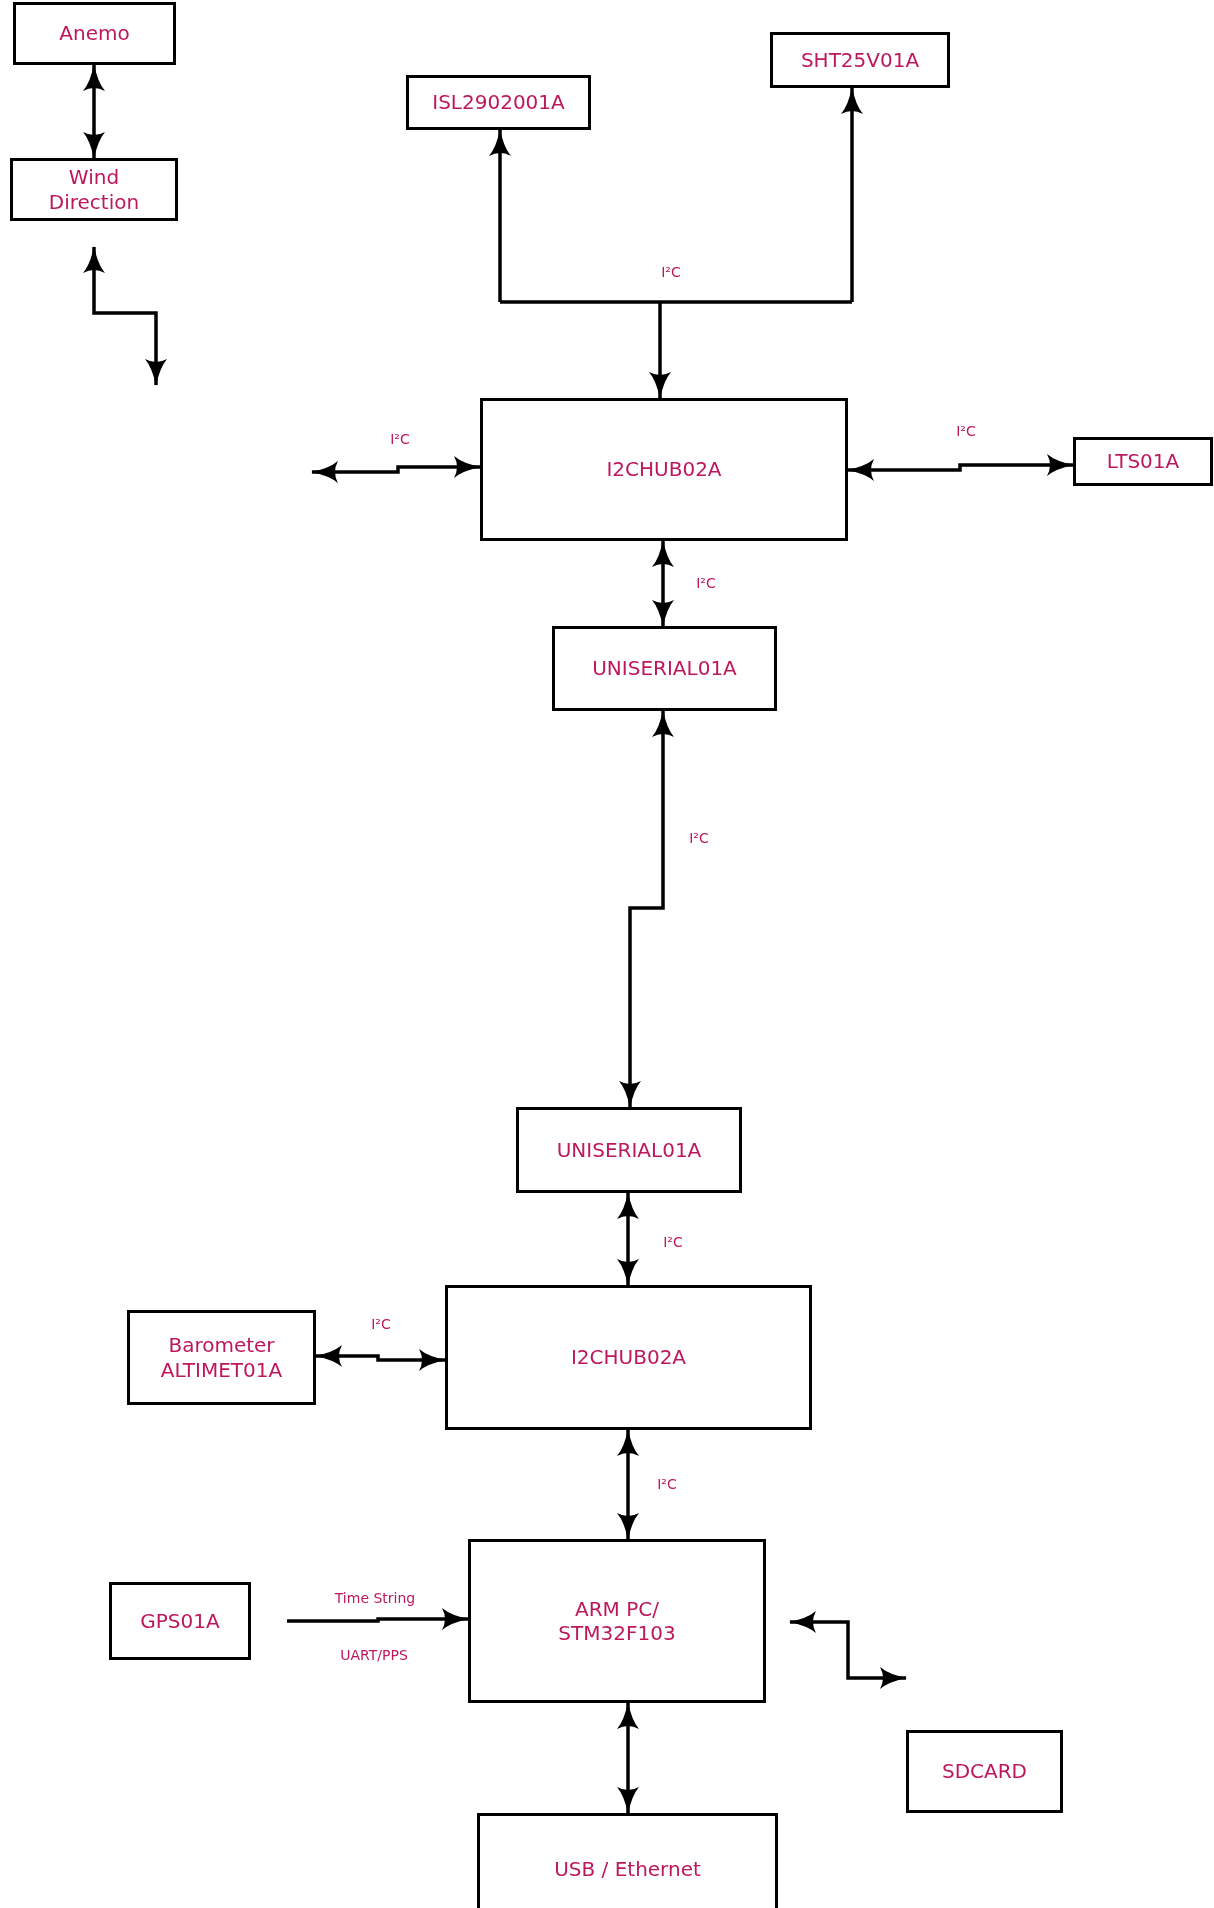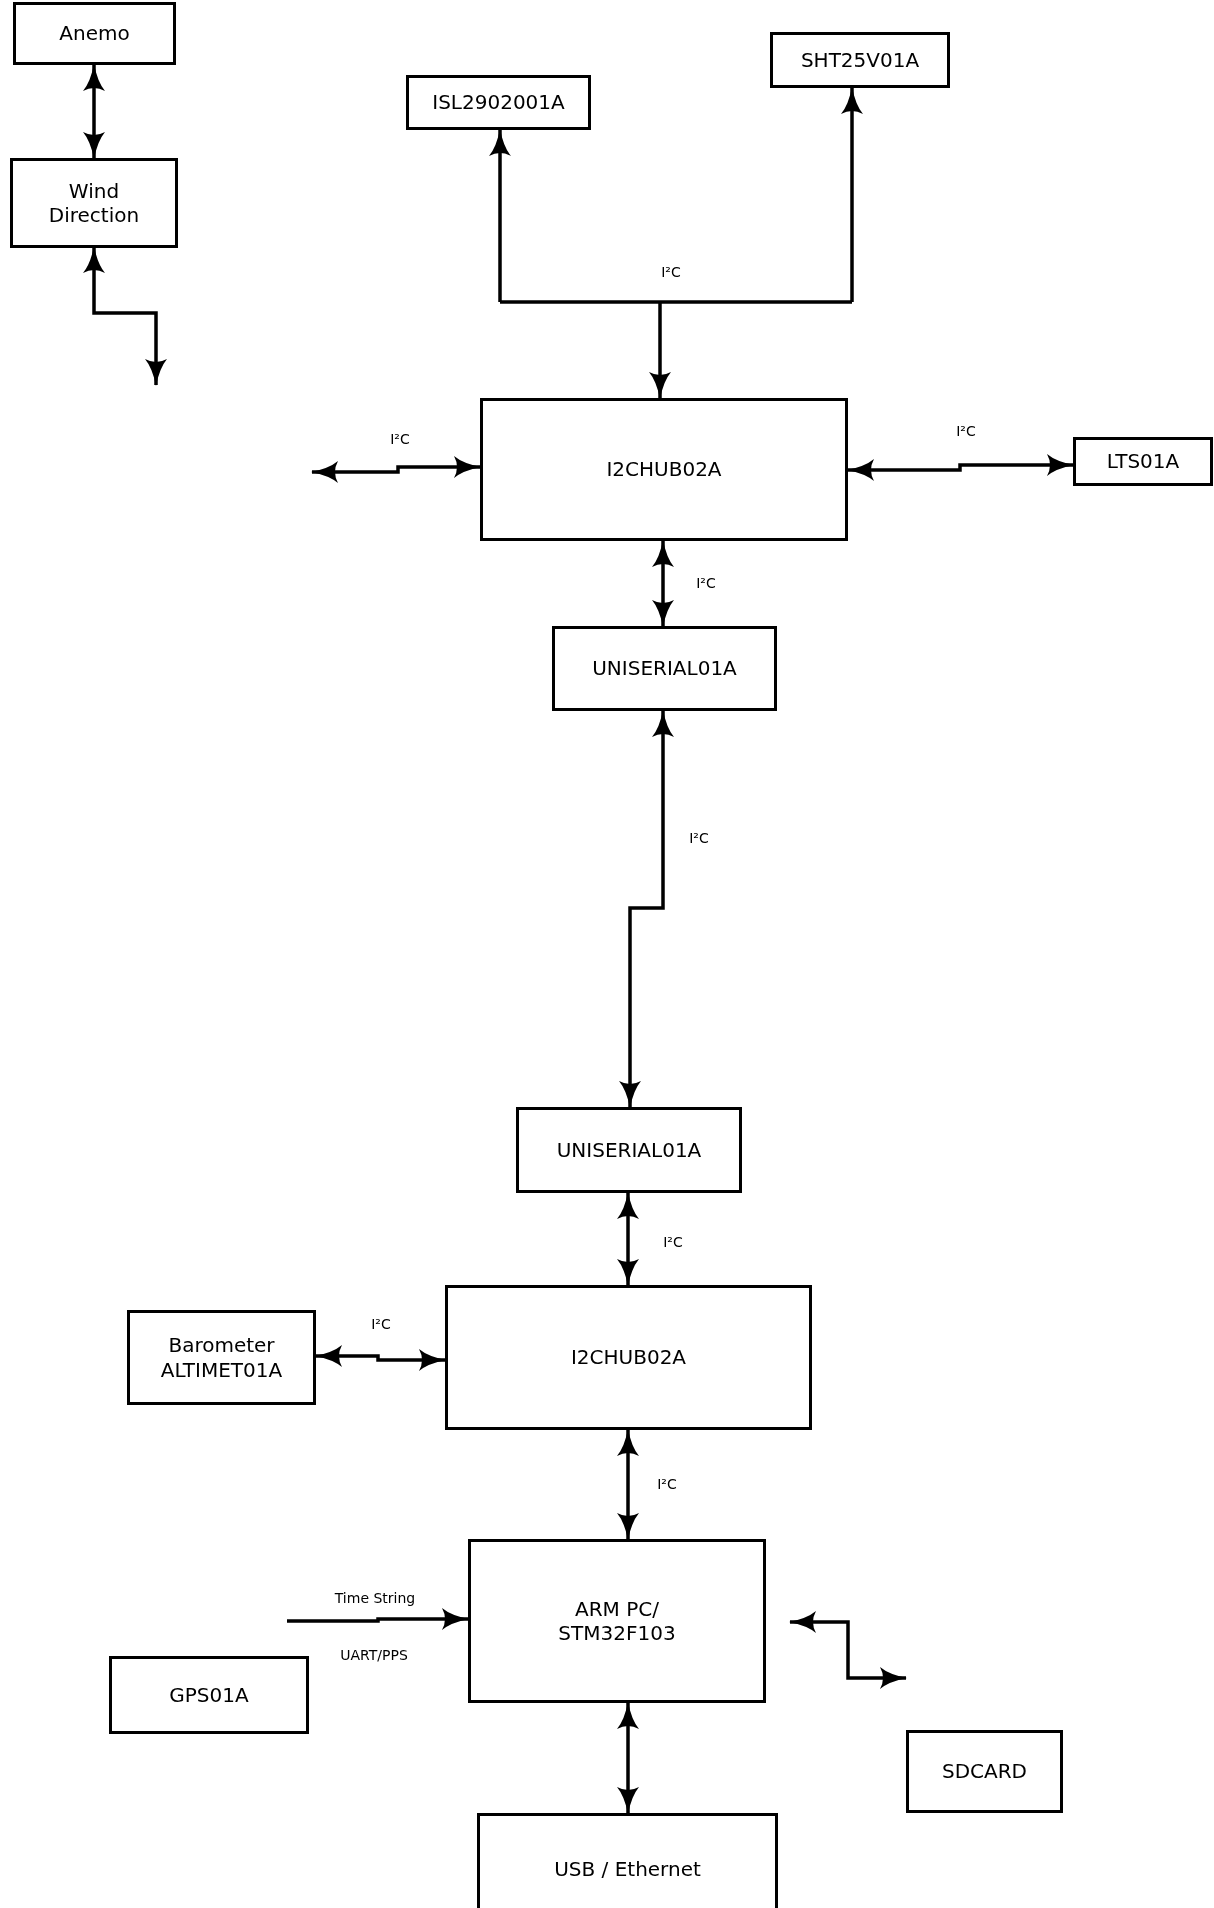--- a/index.html
+++ b/index.html
@@ -2,21 +2,21 @@
 <html><head>
 <meta charset="utf-8">
 <style>
   html, body { margin: 0; padding: 0; background: #ffffff; }
   .canvas {
     position: relative;
     width: 1214px;
     height: 1908px;
     background: #ffffff;
     font-family: "DejaVu Sans", "Liberation Sans", sans-serif;
-    color: #000000;
+    color: #be185d;
   }
   svg.wires {
     position: absolute;
     left: 0; top: 0;
     width: 1214px; height: 1908px;
   }
   .box {
     position: absolute;
     box-sizing: border-box;
     border: 3.5px solid #000000;
@@ -72,21 +72,21 @@
       <path d="M287,1621 H378 V1619 H468" marker-end="url(#ah)"></path>
       <path d="M790,1622 H848 V1678 H906" marker-start="url(#ah)" marker-end="url(#ah)"></path>
       <path d="M628,1703 V1813" marker-start="url(#ah)" marker-end="url(#ah)"></path>
     </g>
   </svg>
 
   <div class="box" style="left:13px; top:2px; width:163px; height:63px">
     <span>Anemo</span>
   </div>
 
-  <div class="box" style="left:10px; top:158px; width:168px; height:90px">
+  <div class="box" style="left:10px; top:158px; width:168px; height:63px">
     <span>Wind</span>
     <span>Direction</span>
   </div>
 
 
   <div class="box" style="left:406px; top:75px; width:185px; height:55px">
     <span>ISL2902001A</span>
   </div>
 
   <div class="box" style="left:770px; top:32px; width:180px; height:56px">
@@ -111,21 +111,21 @@
 
   <div class="box" style="left:445px; top:1285px; width:367px; height:145px">
     <span>I2CHUB02A</span>
   </div>
 
   <div class="box" style="left:127px; top:1310px; width:189px; height:95px">
     <span>Barometer</span>
     <span>ALTIMET01A</span>
   </div>
 
-  <div class="box" style="left:109px; top:1656px; width:200px; height:78px">
+  <div class="box" style="left:109px; top:1582px; width:142px; height:78px">
     <span>GPS01A</span>
   </div>
 
   <div class="box" style="left:468px; top:1539px; width:298px; height:164px">
     <span>ARM PC/</span>
     <span>STM32F103</span>
   </div>
 
   <div class="box" style="left:906px; top:1730px; width:157px; height:83px">
     <span>SDCARD</span>

